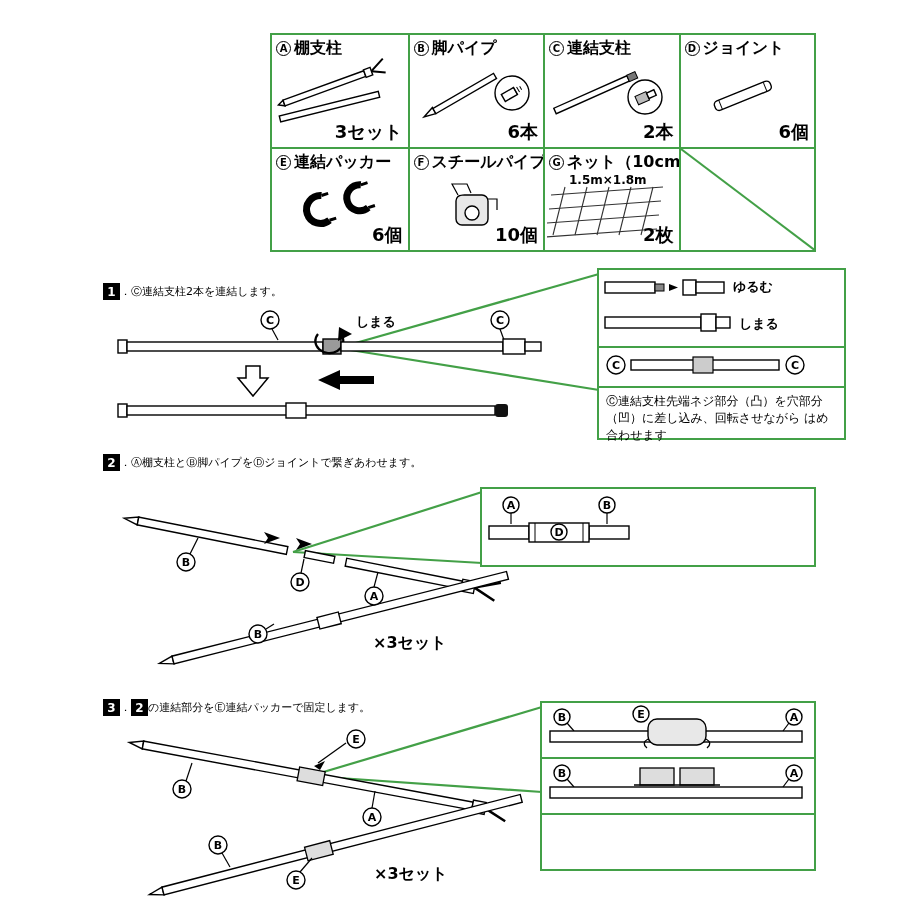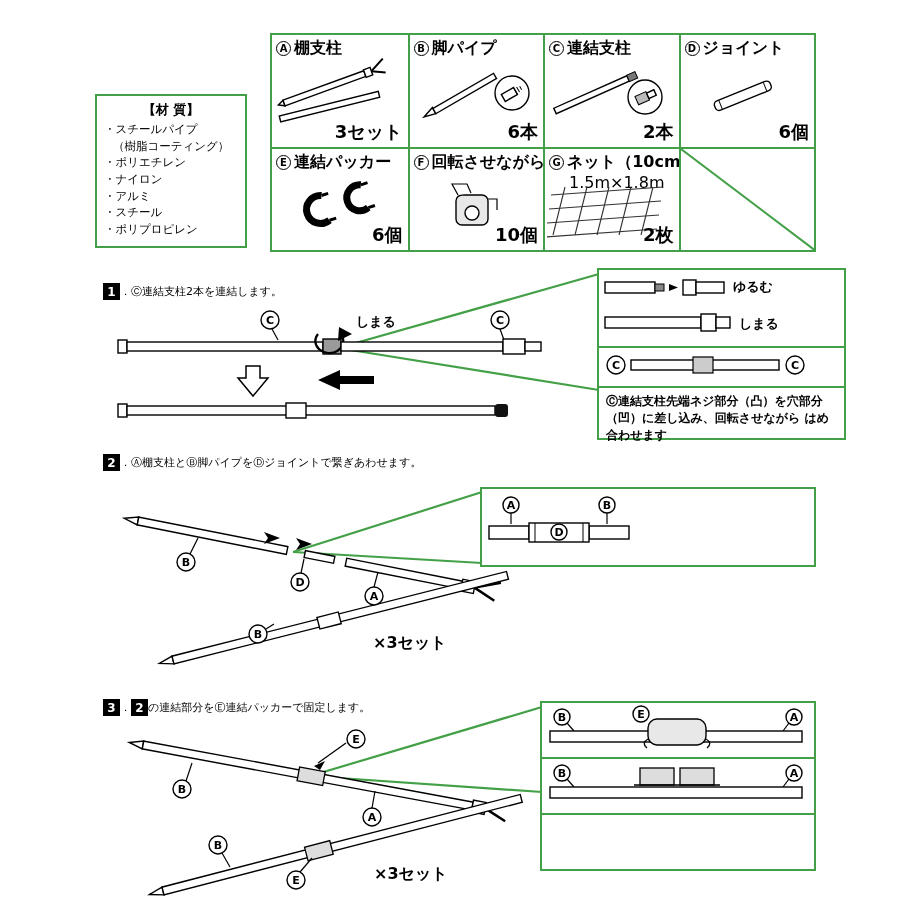--- a/index.html
+++ b/index.html
@@ -15,61 +15,51 @@
   .mat-item{font-size:11.5px;line-height:1.45;white-space:nowrap;}
   .mat-item.indent{padding-left:9px;}
 
   .parts-grid{position:absolute;left:270px;top:33px;width:546px;height:219px;border:2.5px solid var(--green);display:grid;grid-template-columns:1fr 1fr 1fr 1fr;grid-template-rows:112px 1fr;background:#fff;}
   .part-cell{position:relative;border-left:2px solid var(--green);border-top:2px solid var(--green);padding:3px 4px;overflow:hidden;}
   .part-cell:nth-child(-n+4){border-top:none;}
   .part-cell:nth-child(4n+1){border-left:none;}
   .part-head{display:flex;align-items:center;gap:3px;}
   .circ{display:inline-flex;align-items:center;justify-content:center;width:15px;height:15px;border:1.5px solid #000;border-radius:50%;font-size:10px;font-weight:bold;flex:none;background:#fff;}
   .part-name{font-size:16px;font-weight:bold;white-space:nowrap;}
-  .part-size{font-size:16px;font-weight:normal;padding-left:20px;}
+  .part-size{font-size:12px;font-weight:bold;padding-left:20px;}
   .part-qty{position:absolute;right:5px;bottom:3px;font-size:18px;font-weight:bold;}
   .part-draw{position:absolute;left:2px;top:22px;}
   .part-draw.low{top:34px;}
   .slash-wrap{position:absolute;inset:0;}
 
   .step-head{position:absolute;display:flex;align-items:center;white-space:nowrap;}
   .numbox{display:inline-flex;align-items:center;justify-content:center;width:17px;height:17px;background:#000;color:#fff;font-size:12px;font-weight:bold;flex:none;}
   .head-text{font-size:11px;font-weight:normal;}
 
   .diag{position:absolute;}
   svg text{font-family:inherit;}
   .rod{fill:#fff;stroke:#000;stroke-width:1.4;}
   .lc{fill:#fff;stroke:#000;stroke-width:1.4;}
   .lt{font-size:11px;font-weight:bold;text-anchor:middle;}
   .jt{font-size:13px;font-weight:bold;}
   .mult{font-size:16px;font-weight:bold;}
 
   .callout{position:absolute;border:2.5px solid var(--green);background:#fff;}
   .callout-row{display:flex;align-items:center;padding:3px;}
   .c-div{border-top:2.5px solid var(--green);}
-  .c-note{font-size:12px;font-weight:bold;line-height:1.4;padding:5px 7px;}
+  .c-note{font-size:12px;font-weight:normal;line-height:1.4;padding:5px 7px;}
 
   .overlay{position:absolute;left:0;top:0;pointer-events:none;}
 </style>
 </head>
 <body>
 
 <div id="page">
 
 
-  <div class="materials">
-    <div class="materials-heading">【材 質】</div>
-    <div class="mat-item">・スチールパイプ</div>
-    <div class="mat-item indent">（樹脂コーティング）</div>
-    <div class="mat-item">・ポリエチレン</div>
-    <div class="mat-item">・ナイロン</div>
-    <div class="mat-item">・アルミ</div>
-    <div class="mat-item">・スチール</div>
-    <div class="mat-item">・ポリプロピレン</div>
-  </div>
 
   <div class="parts-grid">
 
     <div class="part-cell">
       <div class="part-head">
         <span class="circ">A</span>
         <span class="part-name">棚支柱</span>
       </div>
       <svg class="part-draw" width="128" height="70" viewBox="0 0 128 70">
         <g transform="translate(10,46) rotate(-20)">
@@ -152,21 +142,21 @@
           <path d="M9,-12 a 13,13 0 1 0 0,24" fill="none" stroke="#000" stroke-width="7"></path>
           <path d="M9,-12 h7 M9,12 h7" stroke="#000" stroke-width="3" fill="none"></path>
         </g>
       </svg>
       <div class="part-qty">6個</div>
     </div>
 
     <div class="part-cell">
       <div class="part-head">
         <span class="circ">F</span>
-        <span class="part-name">回転させながら</span>
+        <span class="part-name">スチールパイプ</span>
       </div>
       <svg class="part-draw" width="128" height="66" viewBox="0 0 128 66">
         <g transform="translate(60,38)">
           <rect x="-16" y="-14" width="32" height="30" rx="6" fill="#e8e8e8" stroke="#000" stroke-width="1.4"></rect>
           <circle cx="0" cy="4" r="7" class="rod"></circle>
           <path d="M-14,-14 l-6,-11 h15 l4,9" fill="#fff" stroke="#000" stroke-width="1.2"></path>
           <path d="M16,-10 h9 v11" fill="none" stroke="#000" stroke-width="1.2"></path>
         </g>
       </svg>
       <div class="part-qty">10個</div>

